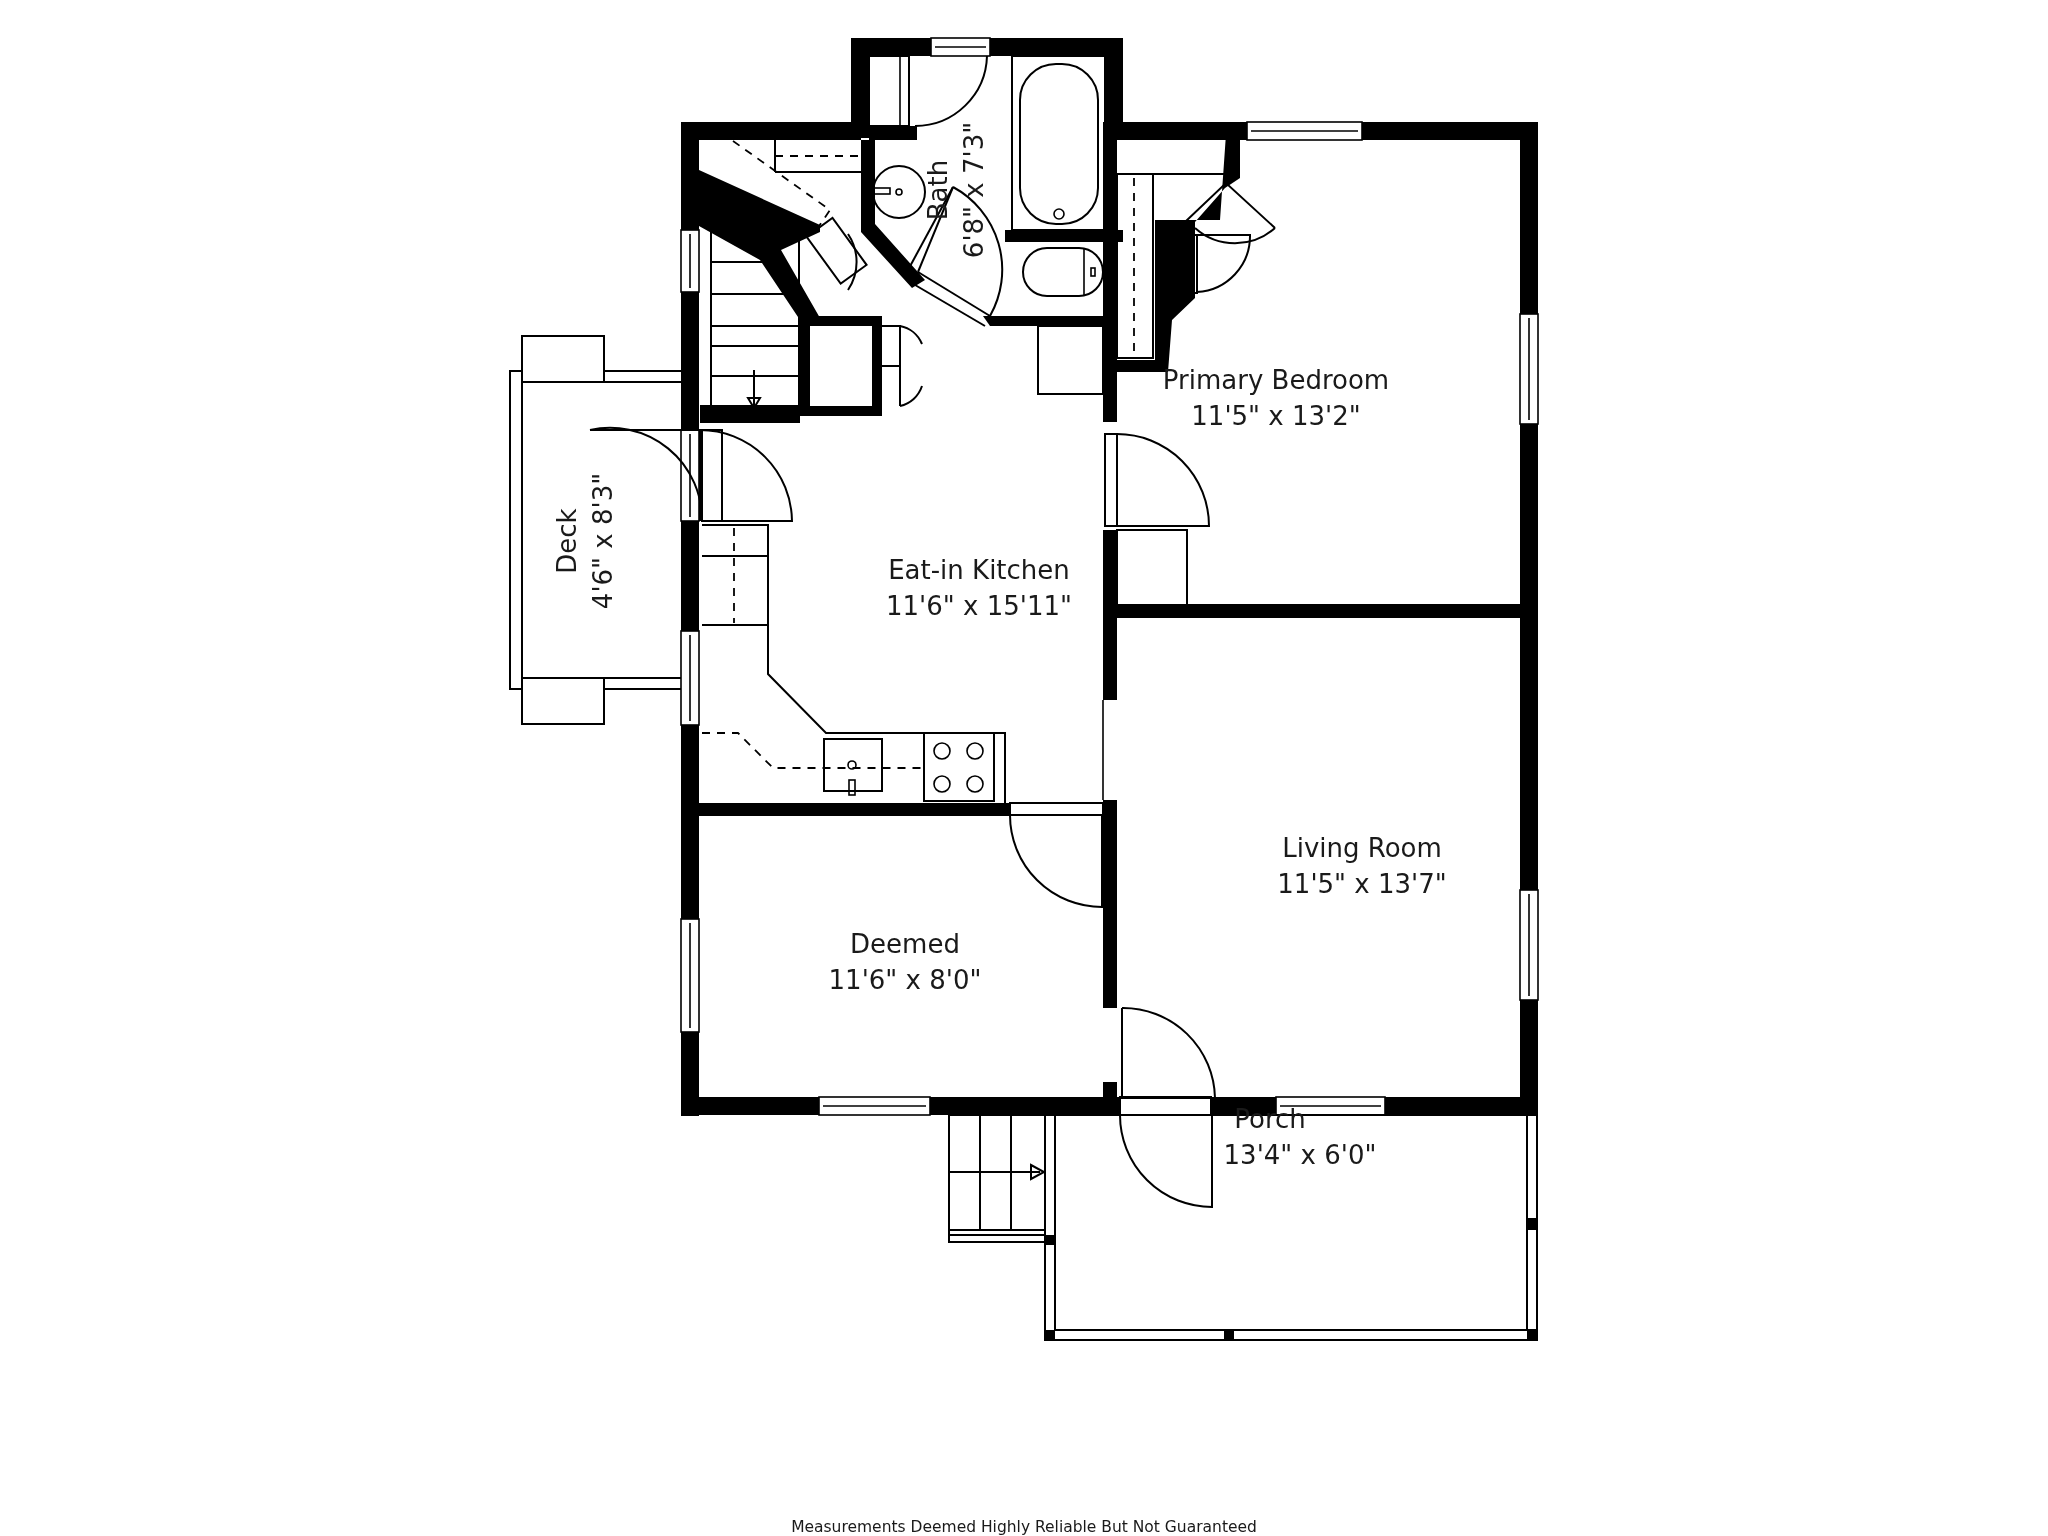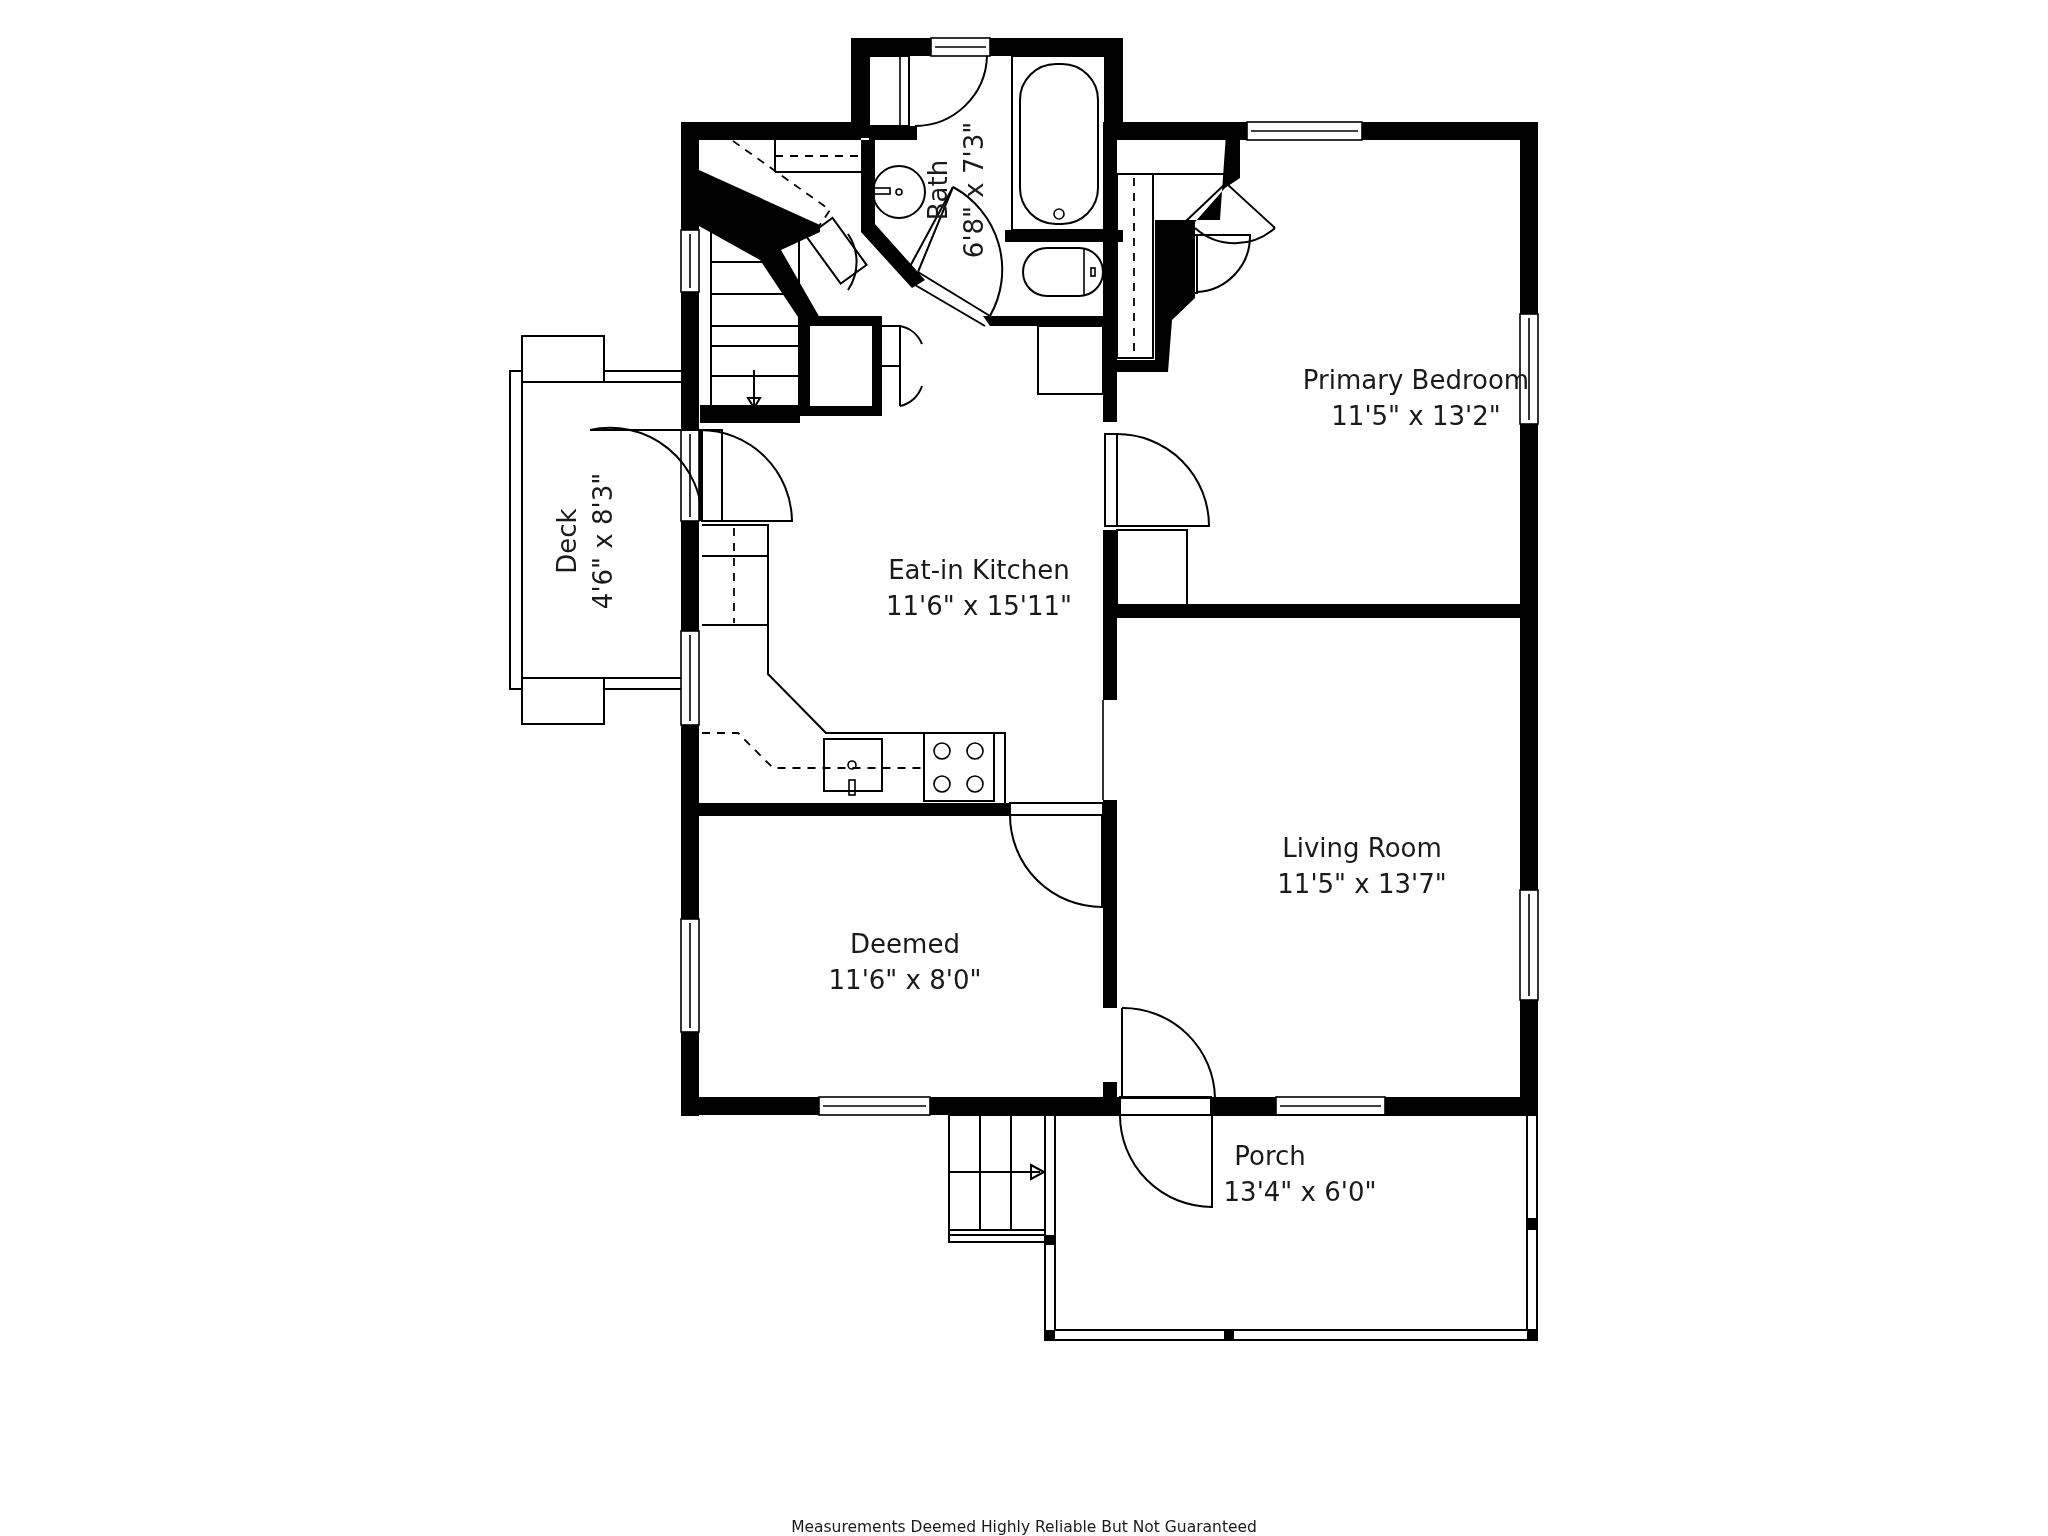--- a/index.html
+++ b/index.html
@@ -205,38 +205,38 @@
       <polygon class="ln" points="1031,1165 1044,1172 1031,1179"></polygon>
       <rect class="ln" x="949" y="1230" width="96" height="12"></rect>
     </g>
   </g>
 </svg>
 
 <div class="label rot" style="left:956px; top:190px;">
   <div>Bath</div>
   <div>6'8" x 7'3"</div>
 </div>
-<div class="label" style="left:1416px; top:398px;">
+<div class="label" style="left:1276px; top:398px;">
   <div>Primary Bedroom</div>
   <div>11'5" x 13'2"</div>
 </div>
 <div class="label rot" style="left:585px; top:541px;">
   <div>Deck</div>
   <div>4'6" x 8'3"</div>
 </div>
 <div class="label" style="left:935px; top:588px;margin-left:44px;">
   <div>Eat-in Kitchen</div>
   <div>11'6" x 15'11"</div>
 </div>
 <div class="label" style="left:1318px; top:866px;margin-left:44px;">
   <div>Living Room</div>
   <div>11'5" x 13'7"</div>
 </div>
 <div class="label" style="left:905px; top:962px;">
   <div>Deemed</div>
   <div>11'6" x 8'0"</div>
 </div>
-<div class="label" style="left:1300px; top:1174px;">
+<div class="label" style="left:1300px; top:1137px;">
   <div style="margin-right:60px;">Porch</div>
   <div>13'4" x 6'0"</div>
 </div>
 
 <div class="footer">Measurements Deemed Highly Reliable But Not Guaranteed</div>
 
 </body></html>

